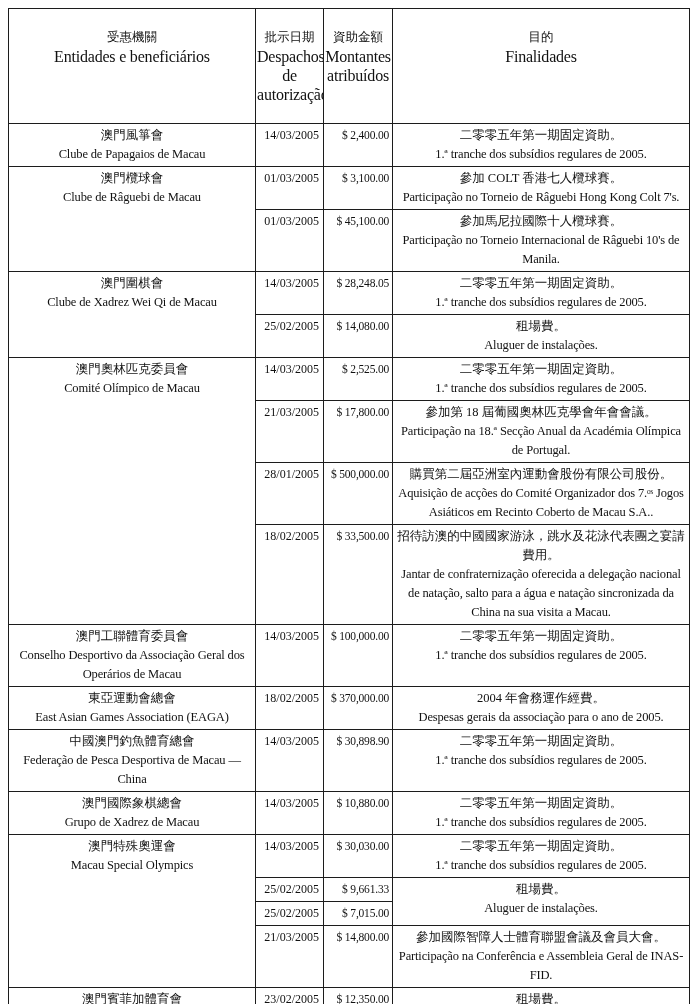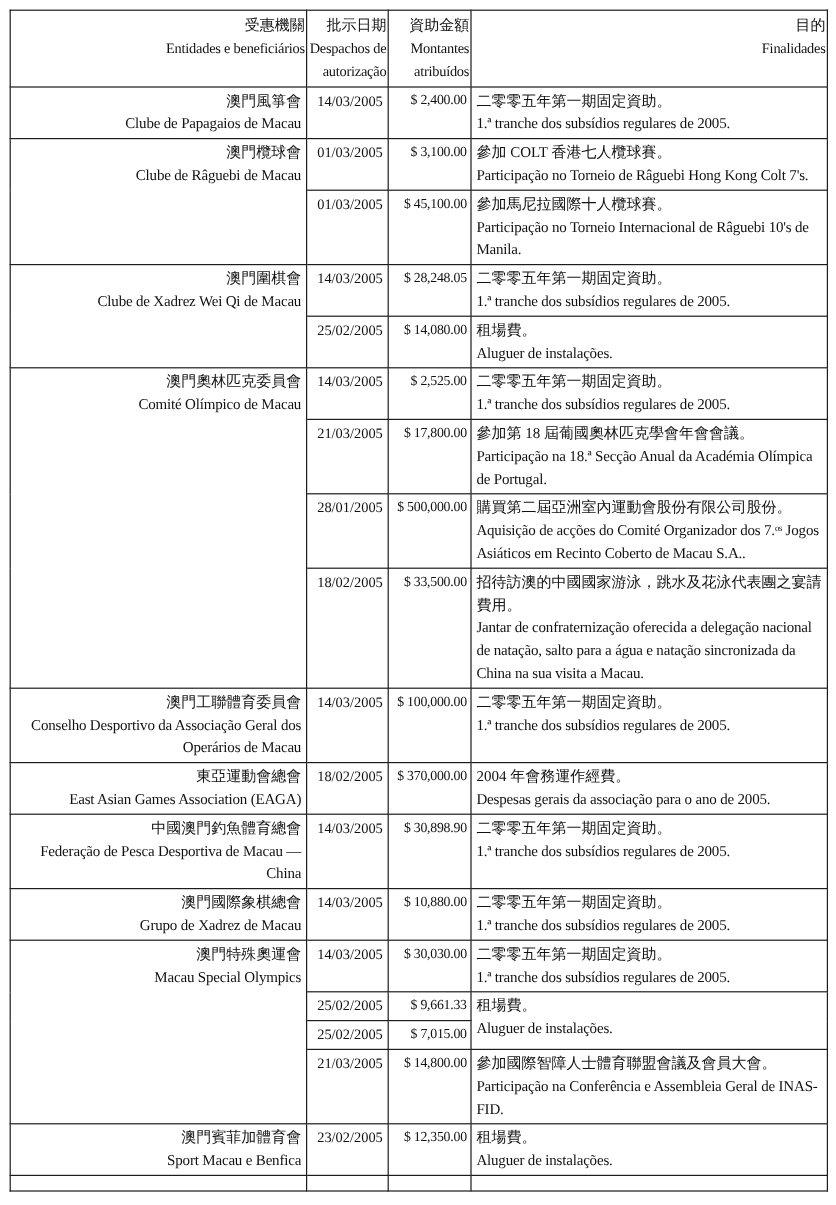--- a/index.html
+++ b/index.html
@@ -30,30 +30,30 @@
   th, td {
     border: 1px solid #1c1c1c;
     vertical-align: top;
     padding: 2px 4px;
     line-height: 19px;
     font-size: 12.5px;
     font-weight: normal;
     overflow: hidden;
   }
   thead th {
-    text-align: right;
-    padding: 3px 1px;
+    text-align: center;
+    padding: 19px 1px;
     line-height: 19px;
     margin-top: 33px;
   }
-  thead .pt { font-size: 12px; letter-spacing: -0.2px; }
-  td.ent     { text-align: right; }
+  thead .pt { font-size: 16px; letter-spacing: -0.2px; }
+  td.ent     { text-align: center; }
   td.date    { text-align: right; font-size: 12px; }
   td.amount  { text-align: right; font-size: 11.5px; letter-spacing: -0.2px; padding-right: 3px; }
-  td.purpose { text-align: left; }
+  td.purpose { text-align: center; }
   .zh { display: block; }
   .pt { display: block; letter-spacing: -0.15px; }
   tr.clipped td { height: 12px; padding: 0; }
 </style>
 </head>
 <body>
 
 <div class="page">
   <table class="subsidies">
     <colgroup>

